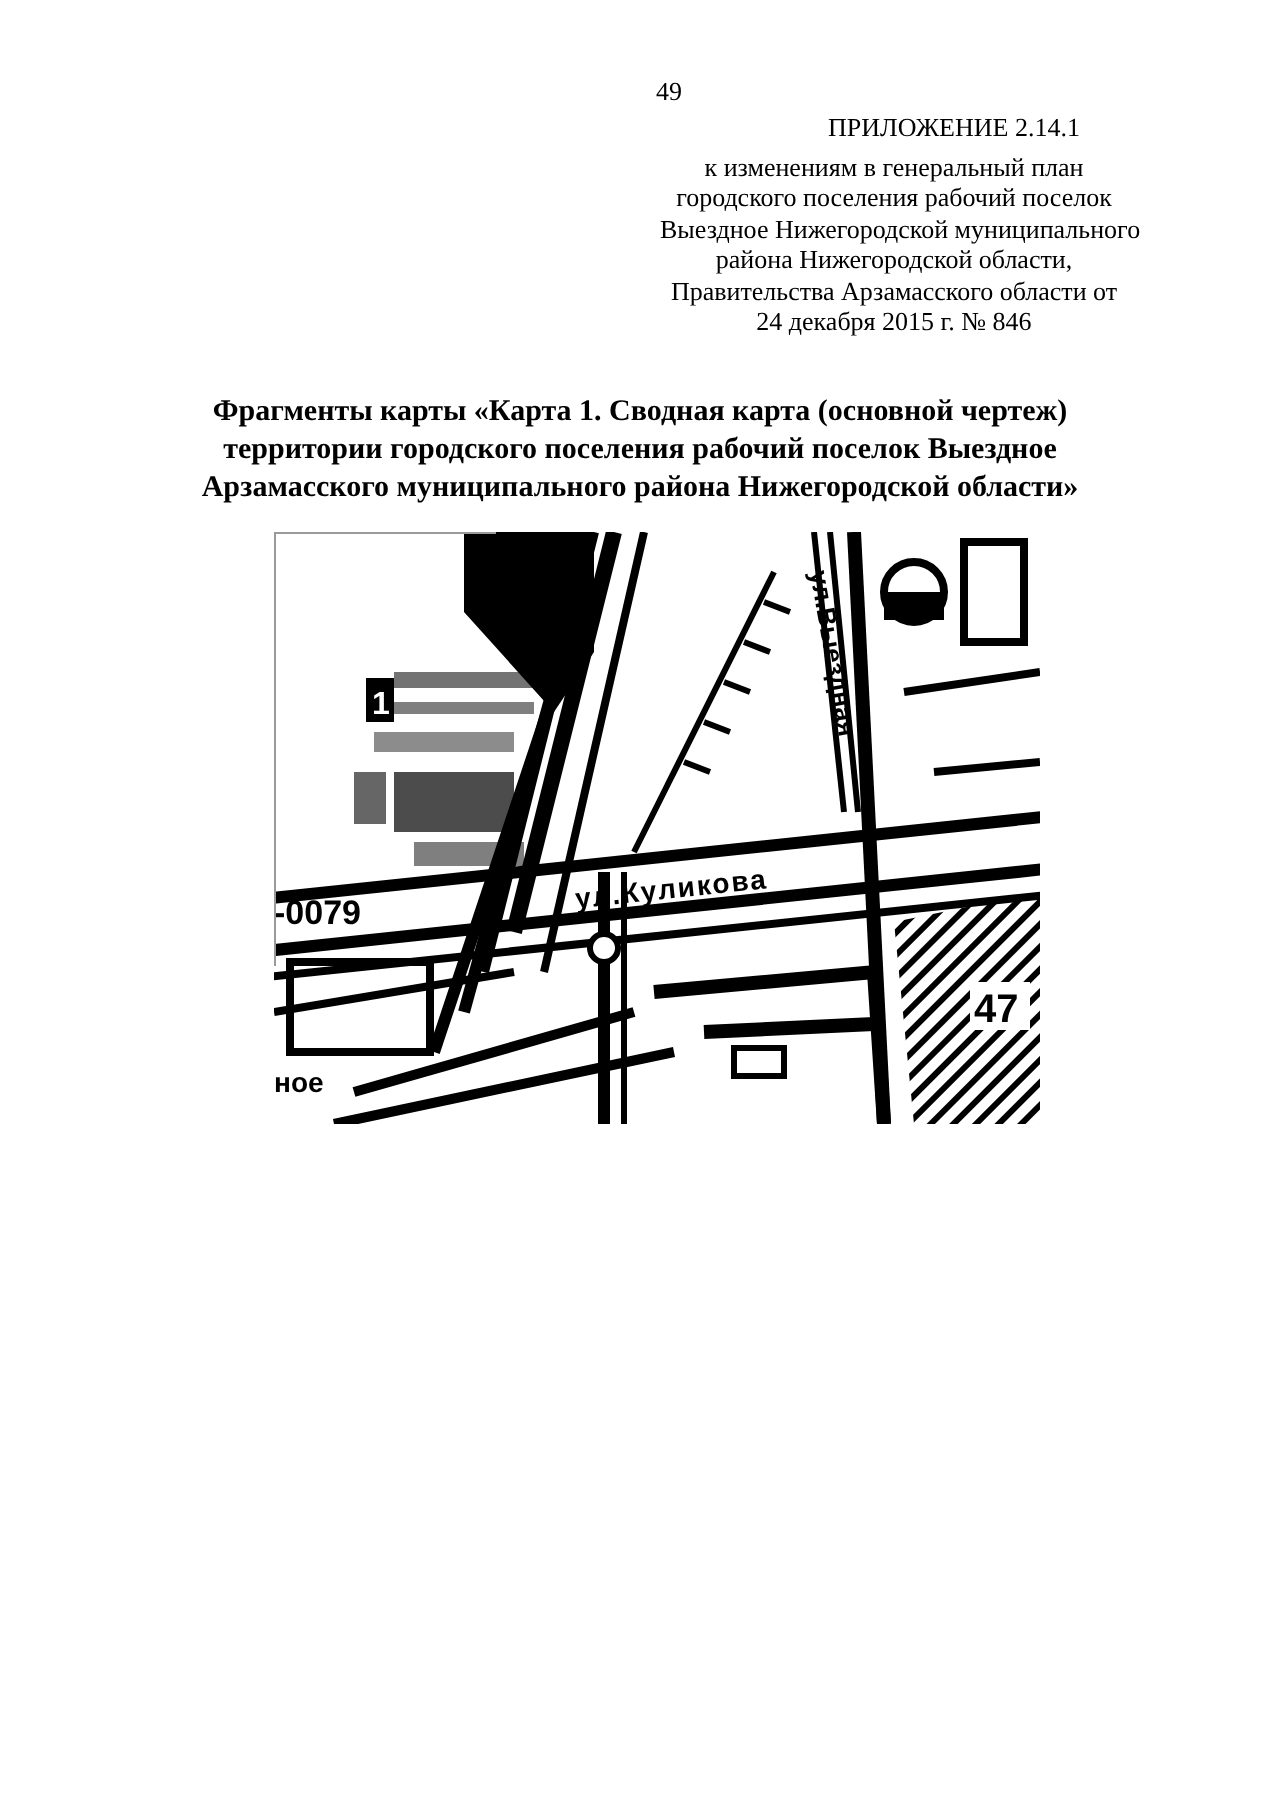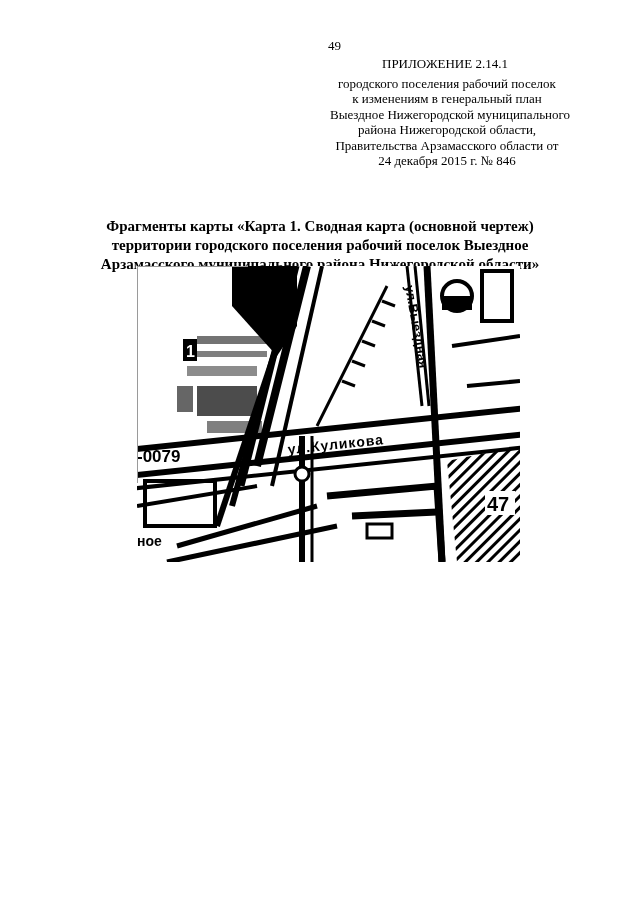--- a/index.html
+++ b/index.html
@@ -1,41 +1,41 @@
 <!DOCTYPE html>
 <html><head>
 <meta charset="utf-8">
 <style>
   html, body { margin: 0; padding: 0; background: #ffffff; }
   body { width: 640px; height: 905px; position: relative; overflow: hidden;
          font-family: "Liberation Serif", "DejaVu Serif", serif; color: #000; }
   .page-number { position: absolute; left: 328px; top: 38px; font-size: 13px; }
-  .appendix-title { position: absolute; left: 382px; top: 56px; font-size: 13px; }
+  .appendix-title { position: absolute; left: 414px; top: 56px; font-size: 13px; }
   .appendix-body { position: absolute; left: 330px; top: 76px; width: 234px;
                    text-align: center; font-size: 13px; line-height: 15.4px; }
   .appendix-body div { white-space: nowrap; }
   .doc-heading { position: absolute; left: 60px; top: 197px; width: 520px;
-                 text-align: center; font-weight: bold; font-size: 15px; line-height: 19px; margin-top: 20px; }
+                 text-align: center; font-weight: bold; font-size: 15px; line-height: 19px; }
   .doc-heading div { white-space: nowrap; }
   .map-figure { position: absolute; left: 137px; top: 266px; width: 383px; height: 296px;
                 overflow: hidden; background: #fff; }
   .map-figure svg { display: block; }
   .map-frame { position: absolute; left: 137px; top: 266px; width: 110px; height: 216px;
                border-left: 1px solid #9a9a9a; border-top: 1px solid #9a9a9a; pointer-events: none; }
 </style>
 </head>
 <body>
 
 <div class="page-number">49</div>
 
 <div class="appendix-title">ПРИЛОЖЕНИЕ 2.14.1</div>
 
 <div class="appendix-body">
+  <div>к изменениям в генеральный план</div>
   <div>городского поселения рабочий поселок</div>
-  <div>к изменениям в генеральный план</div>
   <div>Выездное Нижегородской муниципального</div>
   <div>района Нижегородской области,</div>
   <div>Правительства Арзамасского области от</div>
   <div>24 декабря 2015 г. № 846</div>
 </div>
 
 <div class="doc-heading">
   <div>Фрагменты карты «Карта 1. Сводная карта (основной чертеж)</div>
   <div>территории городского поселения рабочий поселок Выездное</div>
   <div>Арзамасского муниципального района Нижегородской области»</div>

